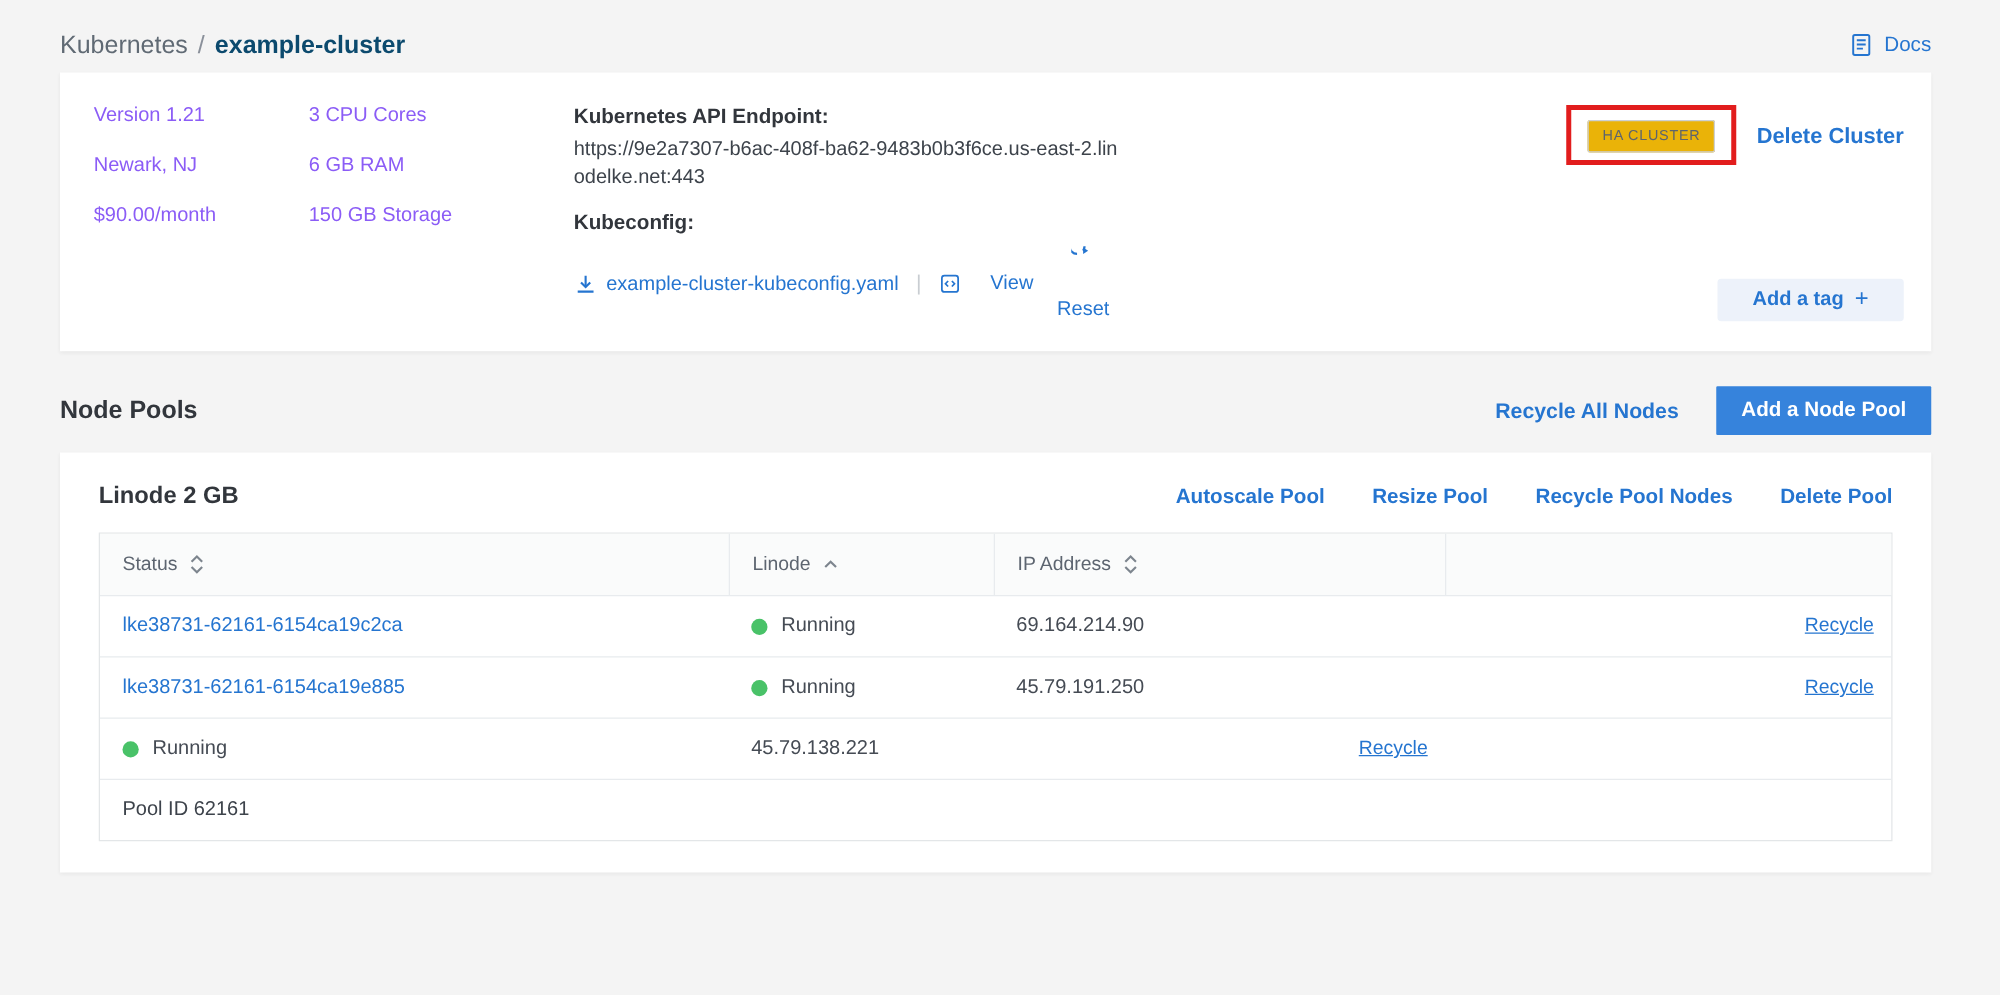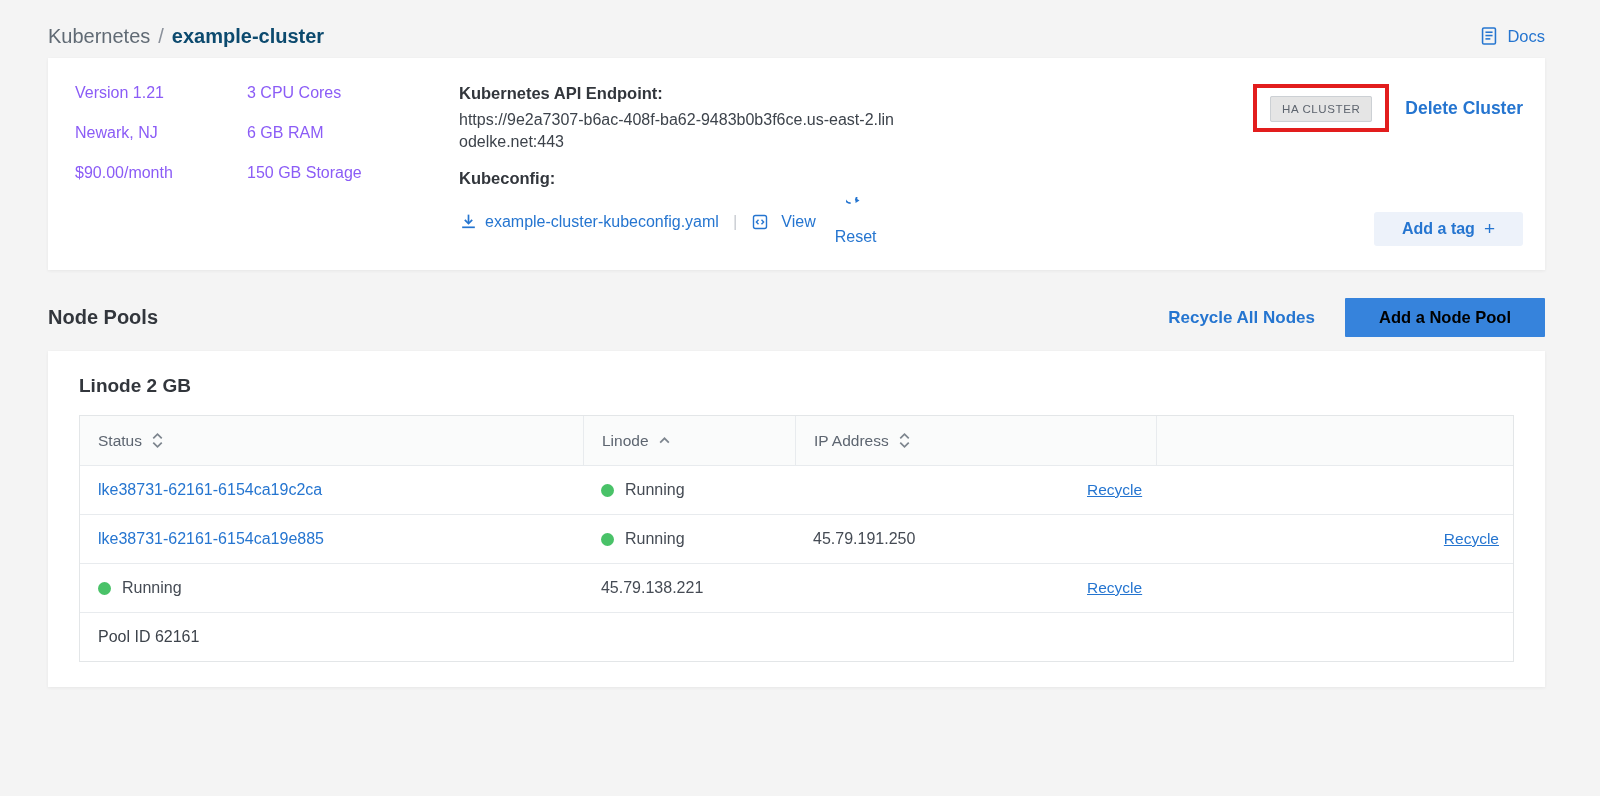--- a/index.html
+++ b/index.html
@@ -26,36 +26,36 @@
   .spec-col { display:flex; flex-direction:column; gap:22px; font-size:16px; color:#8b5cf6; }
   .spec-col.c1 { width:172px; }
   .spec-col.c2 { width:212px; }
   .endpoint-block { width:452px; }
   .block-label { font-size:16.5px; font-weight:700; color:#32363c; }
   .endpoint-url { margin-top:6px; font-size:16px; line-height:22px; color:#3d434b; word-break:break-all; width:440px; }
   .kubeconfig-label { margin-top:16px; }
   .kubeconfig-row { margin-top:9px; display:flex; align-items:center; gap:9px; font-size:16px; }
   .kubeconfig-row .link { color:#2575d0; cursor:pointer; display:flex; align-items:flex-end; gap:7px; }
   .kc-divider { color:#c9cdd2; font-size:17px; margin:0 5px; }
-  .icon-btn { display:flex; align-items:center; gap:12px; color:#2575d0; cursor:pointer; }
+  .icon-btn { display:flex; align-items:center; gap:23px; color:#2575d0; cursor:pointer; }
 
   .summary-right { margin-left:auto; display:flex; flex-direction:column; align-items:flex-end; justify-content:space-between; }
   .ha-row { display:flex; align-items:center; gap:16px; }
   .annotation-box { border:4px solid #e21d1d; padding:11px 13px; background:transparent; }
-  .ha-chip { font-size:11.5px; letter-spacing:.6px; color:#5d646e; background:#e5e5e5; border:1px solid #ccd0d4; border-radius:2px; padding:6px 11px; white-space:nowrap; }
+  .ha-chip { font-size:11.5px; letter-spacing:.6px; color:#5d646e; background:#eab308; border:1px solid #ccd0d4; border-radius:2px; padding:6px 11px; white-space:nowrap; }
   .delete-cluster { color:#2575d0; font-size:17.5px; font-weight:700; cursor:pointer; }
   .add-tag-btn { margin-top:14px; display:flex; align-items:center; gap:9px; background:#edf2fa; color:#2575d0; font-size:16px; font-weight:700; padding:8px 28px; border-radius:3px; cursor:pointer; }
   .add-tag-btn .plus { font-weight:400; font-size:19px; line-height:14px; color:#2575d0; }
 
   
   .np-header { display:flex; align-items:center; margin-top:28px; }
   .np-title { font-size:20px; font-weight:700; color:#32363c; }
   .np-actions { margin-left:auto; display:flex; align-items:center; gap:30px; }
   .recycle-all { color:#2575d0; font-size:17px; font-weight:700; cursor:pointer; }
-  .primary-btn { background:#3683dc; color:#000000; font-size:16.5px; font-weight:700; padding:10px 34px; border:none; border-radius:1px; cursor:pointer; font-family:"Liberation Sans",sans-serif; }
+  .primary-btn { background:#3683dc; color:#ffffff; font-size:16.5px; font-weight:700; padding:10px 20px; border:none; border-radius:1px; cursor:pointer; font-family:"Liberation Sans",sans-serif; }
 
   
   .pool-card { margin-top:14px; padding:24px 31px 25px 31px; }
   .pool-header { display:flex; align-items:center; margin-bottom:18px; }
   .pool-name { font-size:19px; font-weight:700; color:#32363c; }
   .pool-links { margin-left:auto; display:flex; align-items:center; gap:38px; }
   .pool-link { color:#2575d0; font-size:16.5px; font-weight:700; cursor:pointer; }
 
   .table { border:1px solid #e3e6e8; }
   .t-row { display:grid; grid-template-columns:35.1% 14.8% 25.2% 1fr; align-items:center; height:49px; }
@@ -165,20 +165,26 @@
     <div class="np-title">Node Pools</div>
     <div class="np-actions">
       <span class="recycle-all">Recycle All Nodes</span>
       <button class="primary-btn">Add a Node Pool</button>
     </div>
   </div>
 
   <div class="card pool-card">
     <div class="pool-header">
       <div class="pool-name">Linode 2 GB</div>
+      <div class="pool-links">
+        <span class="pool-link">Autoscale Pool</span>
+        <span class="pool-link">Resize Pool</span>
+        <span class="pool-link">Recycle Pool Nodes</span>
+        <span class="pool-link">Delete Pool</span>
+      </div>
     </div>
 
     <div class="table">
       <div class="t-row t-head">
         <div class="t-cell">
           <span>Status</span>
           <span>
             <svg width="13" height="17" viewBox="0 0 12 16" fill="none" stroke="#7d858e" stroke-width="1.6">
               <polyline points="2,6 6,2 10,6"></polyline>
               <polyline points="2,10 6,14 10,10"></polyline>
@@ -207,20 +213,23 @@
 
       <div class="t-body">
         <div class="t-row">
           <div class="t-cell">
               <span class="linode-link">lke38731-62161-6154ca19c2ca</span>
             </div>
           <div class="t-cell status-cell">
             <span class="status-dot"></span>
             <span>Running</span>
           </div>
+          <div class="t-cell">
+              <span>69.164.214.90</span>
+            </div>
           <div class="t-cell action-cell">
               <span class="recycle-link">Recycle</span>
             </div>
         </div>
         <div class="t-row">
           <div class="t-cell">
               <span class="linode-link">lke38731-62161-6154ca19e885</span>
             </div>
           <div class="t-cell status-cell">
             <span class="status-dot"></span>

